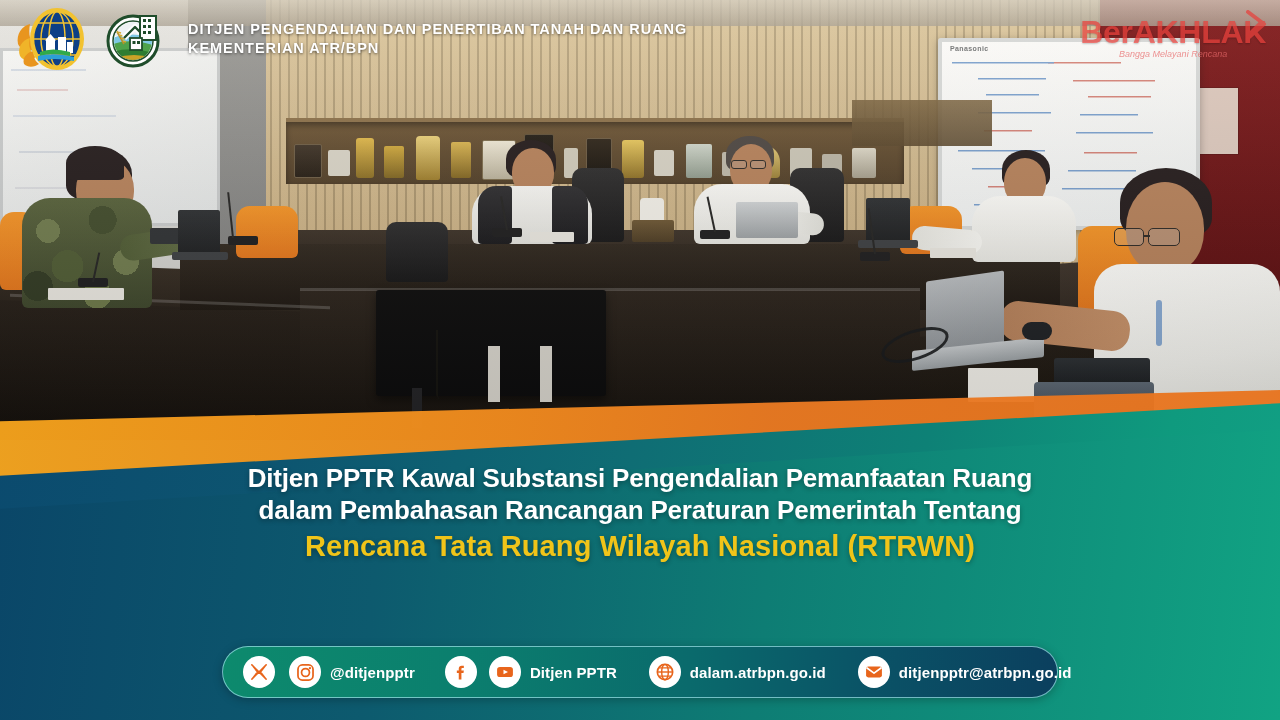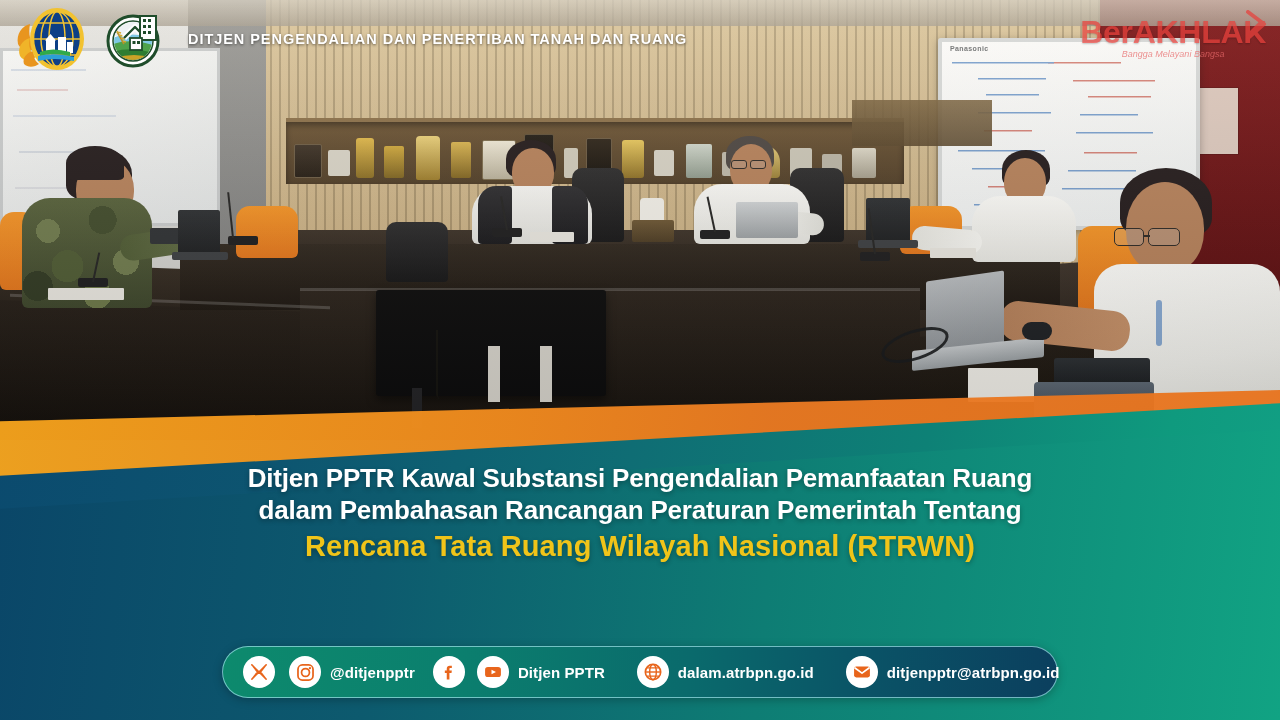--- a/index.html
+++ b/index.html
@@ -439,32 +439,33 @@
         <rect x="26" y="30" width="12" height="12" fill="#ffffff" stroke="#1f4d2b" stroke-width="1.8"></rect>
         <g fill="#1f4d2b">
           <rect x="28.5" y="33" width="3" height="3"></rect>
             <rect x="33" y="33" width="3" height="3"></rect>
         </g>
       </svg>
     </div>
 
     <div class="org-text">
       <div class="org-l1">DITJEN PENGENDALIAN DAN PENERTIBAN TANAH DAN RUANG</div>
+      <div class="org-l2">KEMENTERIAN ATR/BPN</div>
     </div>
   </div>
 
   <div class="berakhlak">
     <div style="position:relative;">
       <div class="ber-main">
         <span class="b1">Ber</span><span>AKHLAK</span>
       </div>
       <svg class="ber-swoosh" viewBox="0 0 26 30" aria-hidden="true">
         <path d="M4 2 L20 14 L4 28" stroke="#e8413c" stroke-width="4" fill="none" stroke-linecap="round" stroke-linejoin="round"></path>
       </svg>
-      <div class="ber-sub">Bangga Melayani Bangsa</div>
+      <div class="ber-sub">Bangga Melayani Rencana</div>
     </div>
   </div>
 
   <div class="banner">
     <div class="band-orange"></div>
     <div class="band-teal"></div>
     <div class="band-teal2"></div>
 
     <div class="title-wrap">
       <div class="t-line">Ditjen PPTR Kawal Substansi Pengendalian Pemanfaatan Ruang</div>
@@ -478,21 +479,21 @@
 
     <div class="s-item" style="margin-right:14px;">
       <span class="ico">
         <svg width="18" height="18" viewBox="0 0 24 24" aria-hidden="true">
           <path d="M2.5 2.5 L10 12 L2.5 21.5 M21.5 2.5 L14 12 L21.5 21.5
                    M2.5 2.5 L21.5 21.5 M21.5 2.5 L2.5 21.5" stroke="#e8651c" stroke-width="2" fill="none" stroke-linecap="round"></path>
         </svg>
       </span>
     </div>
 
-    <div class="s-item" style="">
+    <div class="s-item" style="margin-right:12px;">
       <span class="ico">
         <svg width="19" height="19" viewBox="0 0 24 24" aria-hidden="true">
           <rect x="2.5" y="2.5" width="19" height="19" rx="5.5" stroke="#e8651c" stroke-width="2.2" fill="none"></rect>
           <circle cx="12" cy="12" r="5" stroke="#e8651c" stroke-width="2.2" fill="none"></circle>
           <circle cx="17.6" cy="6.4" r="1.5" fill="#e8651c"></circle>
         </svg>
       </span>
       <span class="s-label">@ditjenpptr</span>
     </div>
 

